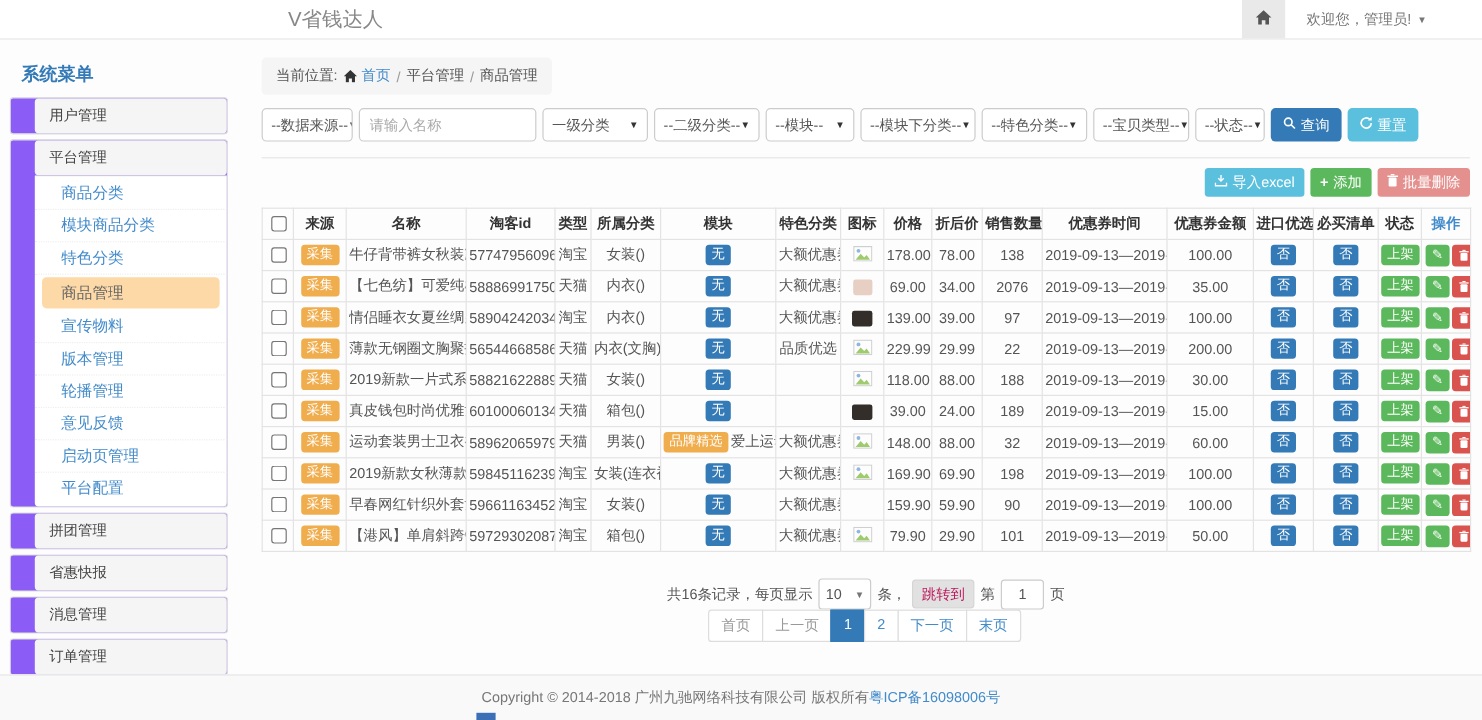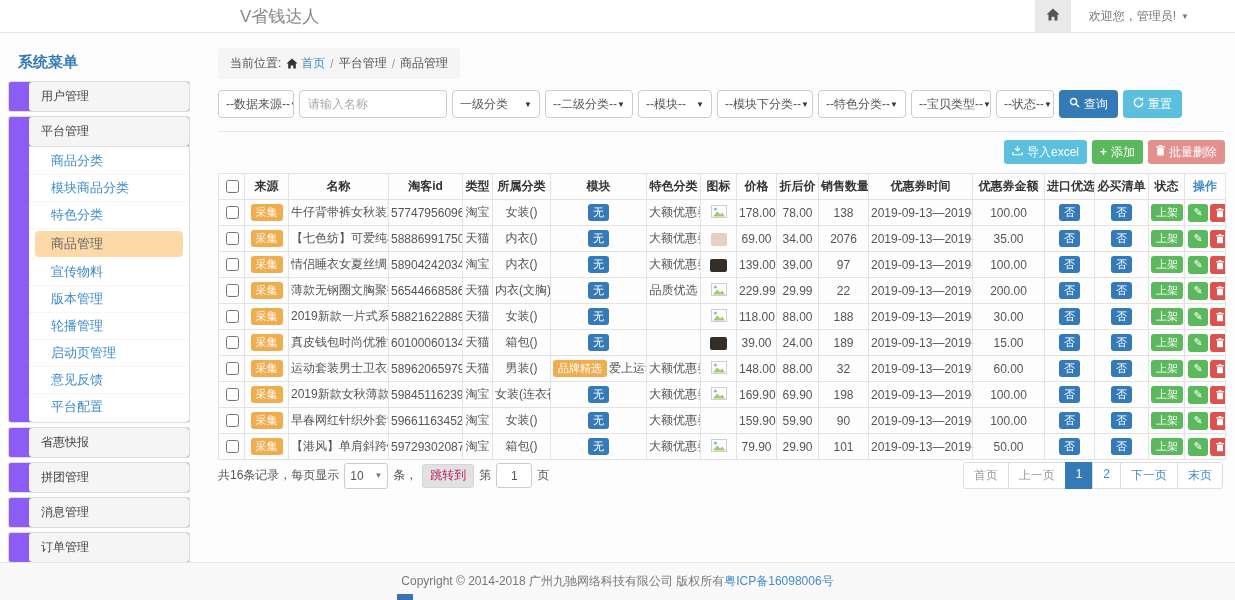--- a/index.html
+++ b/index.html
@@ -54,21 +54,21 @@
   .bg-orange { background:#f0ad4e; }
   .bg-green { background:#5cb85c; cursor:pointer; }
   .module-cell { display:inline-flex; align-items:center; gap:2px; }
   .op-btn { display:inline-flex; width:20px; height:18px; border-radius:3px; align-items:center; justify-content:center; color:#fff; font-size:11px; cursor:pointer; vertical-align:middle; margin:0 1px; }
   .op-edit { background:#5cb85c; }
   .op-del { background:#d9534f; }
   .thumb-broken { display:inline-block; vertical-align:middle; }
   .thumb-photo { display:inline-block; width:16px; height:13px; border-radius:2px; background:#e7cfc3; vertical-align:middle; }
   .thumb-dark { display:inline-block; width:17px; height:13px; border-radius:2px; background:#332e29; vertical-align:middle; }
   
-  .page-row { display:flex; justify-content:space-between; align-items:center; margin-top:2px; width:1007px; }
+  .page-row { display:flex; justify-content:space-between; align-items:center; margin-top:22px; width:1007px;flex-direction:column; }
   .page-left { display:flex; align-items:center; gap:5px; color:#555; }
   .mini-sel { height:26px; width:44px; border:1px solid #ccc; border-radius:3px; background:#fff; display:inline-flex; align-items:center; justify-content:space-between; padding:0 5px; cursor:pointer; }
   .jump-btn { height:24px; background:#e1e1e1; border:1px solid #d5d5d5; border-radius:3px; color:#be185d; padding:0 7px; display:inline-flex; align-items:center; cursor:pointer; font-family:inherit; font-size:12px; }
   .page-input { width:36px; height:25px; border:1px solid #ccc; border-radius:3px; text-align:center; font-size:12px; color:#555; font-family:inherit; }
   .pager { display:flex; margin-right:2px; }
   .pg { border:1px solid #ddd; background:#fff; padding:4px 10px; color:#428bca; margin-left:-1px; cursor:pointer; }
   .pg:first-child { border-radius:3px 0 0 3px; margin-left:0; }
   .pg:last-child { border-radius:0 3px 3px 0; }
   .pg.muted { color:#999; }
   .pg.active { background:#337ab7; color:#fff; border-color:#337ab7; }
@@ -106,30 +106,30 @@
       <div class="sb-panel">
         <div class="sb-head">平台管理</div>
         <div class="sb-sub">
           <div class="sb-link">商品分类</div>
           <div class="sb-link">模块商品分类</div>
           <div class="sb-link">特色分类</div>
           <div class="sb-link active">商品管理</div>
           <div class="sb-link">宣传物料</div>
           <div class="sb-link">版本管理</div>
           <div class="sb-link">轮播管理</div>
+          <div class="sb-link">意见反馈</div>
           <div class="sb-link">启动页管理</div>
-          <div class="sb-link">意见反馈</div>
           <div class="sb-link">平台配置</div>
         </div>
       </div>
       <div class="sb-panel">
+        <div class="sb-head">拼团管理</div>
+      </div>
+      <div class="sb-panel">
         <div class="sb-head">省惠快报</div>
-      </div>
-      <div class="sb-panel">
-        <div class="sb-head">拼团管理</div>
       </div>
       <div class="sb-panel">
         <div class="sb-head">消息管理</div>
       </div>
       <div class="sb-panel">
         <div class="sb-head">订单管理</div>
       </div>
       <div class="sb-panel">
         <div class="sb-head">兑换管理</div>
       </div>

